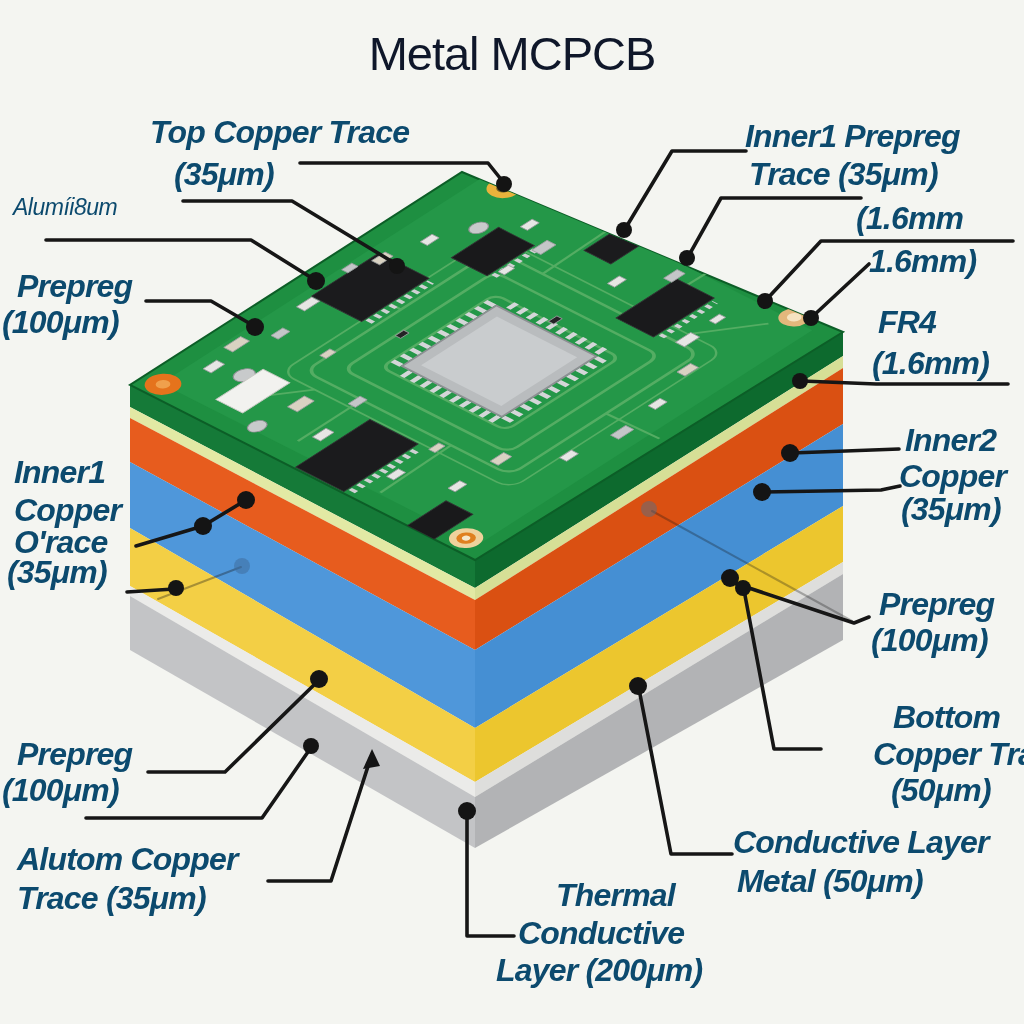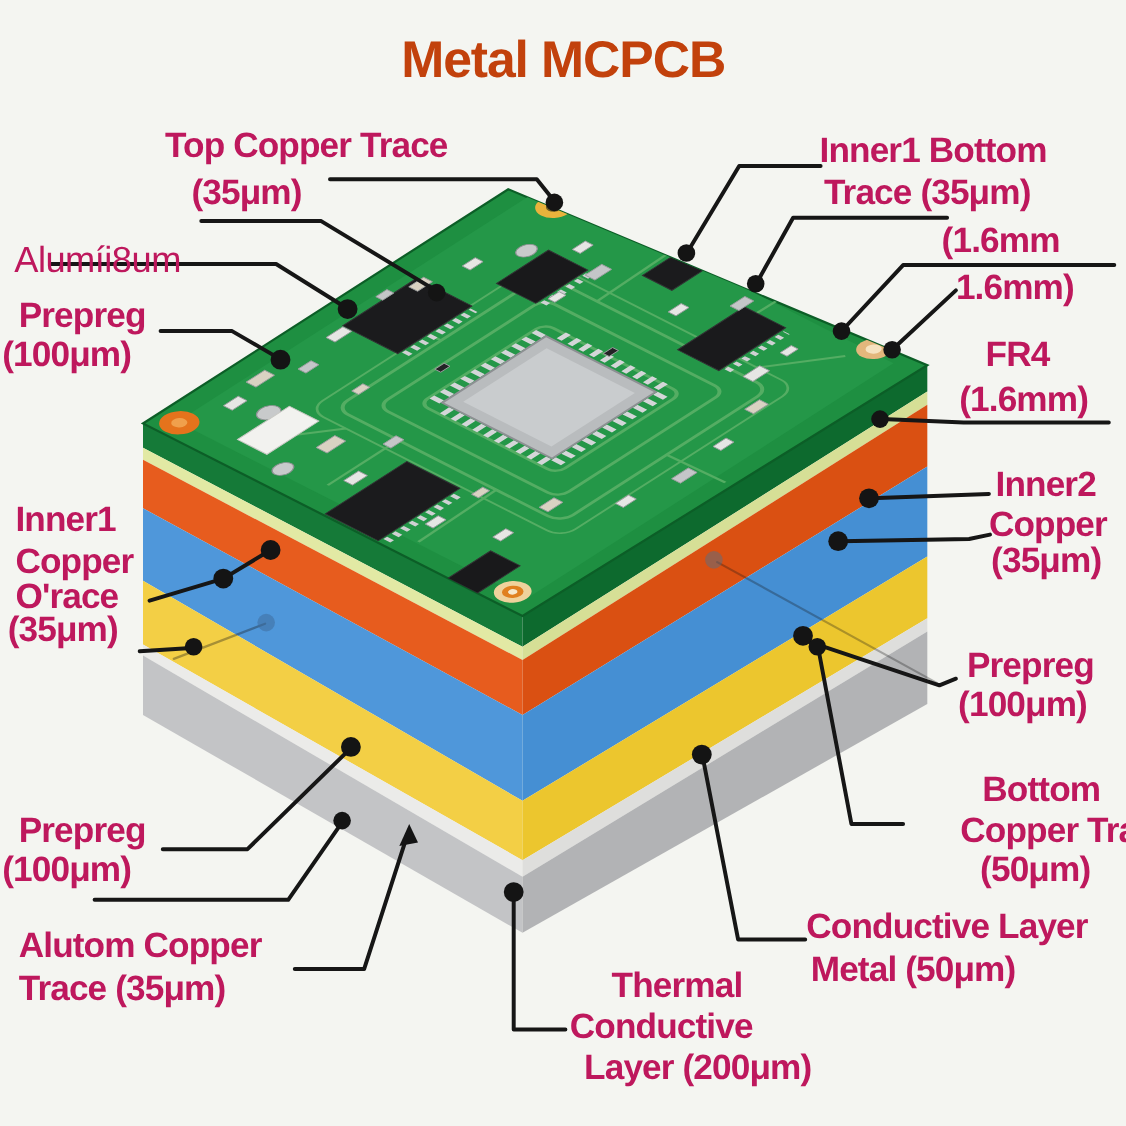--- a/index.html
+++ b/index.html
@@ -5,26 +5,26 @@
   html,body{margin:0;padding:0;}
   body{
     width:1024px;height:1024px;position:relative;overflow:hidden;
     background:#f4f5f1;
     font-family:"Liberation Sans", sans-serif;
     color:#141414;
   }
   #scene{position:absolute;left:0;top:0;width:1024px;height:1024px;}
   .lbl{
     position:absolute;white-space:nowrap;line-height:1;
-    font-weight:700;font-size:32px;letter-spacing:-0.8px;color:#be185d;
+    font-weight:700;font-size:32px;letter-spacing:-0.8px;color:#0c4a6e;font-style:italic;
   }
-  .lbl.light{font-weight:400;font-size:33px;letter-spacing:-0.5px;margin-top:23px;}
+  .lbl.light{font-weight:400;font-size:23px;letter-spacing:-0.5px;}
   .title{
     position:absolute;left:0;top:26px;width:1024px;text-align:center;
-    font-weight:700;font-size:47px;letter-spacing:-1px;color:#c2410c;
+    font-weight:400;font-size:47px;letter-spacing:-1px;color:#0f172a;
   }
 </style>
 </head>
 <body>
 
 <svg id="scene" viewBox="0 0 1024 1024">
   <defs>
     <clipPath id="topclip">
       <polygon points="462,172 843,332 475,560 130,385"></polygon>
     </clipPath>
@@ -218,27 +218,27 @@
     <circle cx="687" cy="258" r="8"></circle>
     <polygon points="372,749 363,769 380,766"></polygon>
   </g>
 </svg>
 
 <div class="title">Metal MCPCB</div>
 
 <div class="lbl" style="left:150px;top:116px">Top Copper Trace</div>
 <div class="lbl" style="left:174px;top:158px">(35μm)</div>
 
-<div class="lbl" style="left:745px;top:120px">Inner1 Bottom</div>
+<div class="lbl" style="left:745px;top:120px">Inner1 Prepreg</div>
 <div class="lbl" style="left:749px;top:158px">Trace (35μm)</div>
 
 <div class="lbl" style="left:856px;top:202px">(1.6mm</div>
 <div class="lbl" style="left:869px;top:245px">1.6mm)</div>
 
-<div class="lbl" style="left:896px;top:306px">FR4</div>
+<div class="lbl" style="left:878px;top:306px">FR4</div>
 <div class="lbl" style="left:872px;top:347px">(1.6mm)</div>
 
 <div class="lbl light" style="left:13px;top:196px">Alumíi8um</div>
 
 <div class="lbl" style="left:17px;top:270px">Prepreg</div>
 <div class="lbl" style="left:2px;top:306px">(100μm)</div>
 
 <div class="lbl" style="left:14px;top:456px">Inner1</div>
 <div class="lbl" style="left:14px;top:494px">Copper</div>
 <div class="lbl" style="left:14px;top:526px">O'race</div>
@@ -259,13 +259,13 @@
 <div class="lbl" style="left:737px;top:865px">Metal (50μm)</div>
 
 <div class="lbl" style="left:17px;top:738px">Prepreg</div>
 <div class="lbl" style="left:2px;top:774px">(100μm)</div>
 
 <div class="lbl" style="left:17px;top:843px">Alutom Copper</div>
 <div class="lbl" style="left:17px;top:882px">Trace (35μm)</div>
 
 <div class="lbl" style="left:556px;top:879px">Thermal</div>
 <div class="lbl" style="left:518px;top:917px">Conductive</div>
-<div class="lbl" style="left:531px;top:954px">Layer (200μm)</div>
+<div class="lbl" style="left:496px;top:954px">Layer (200μm)</div>
 
 </body></html>

